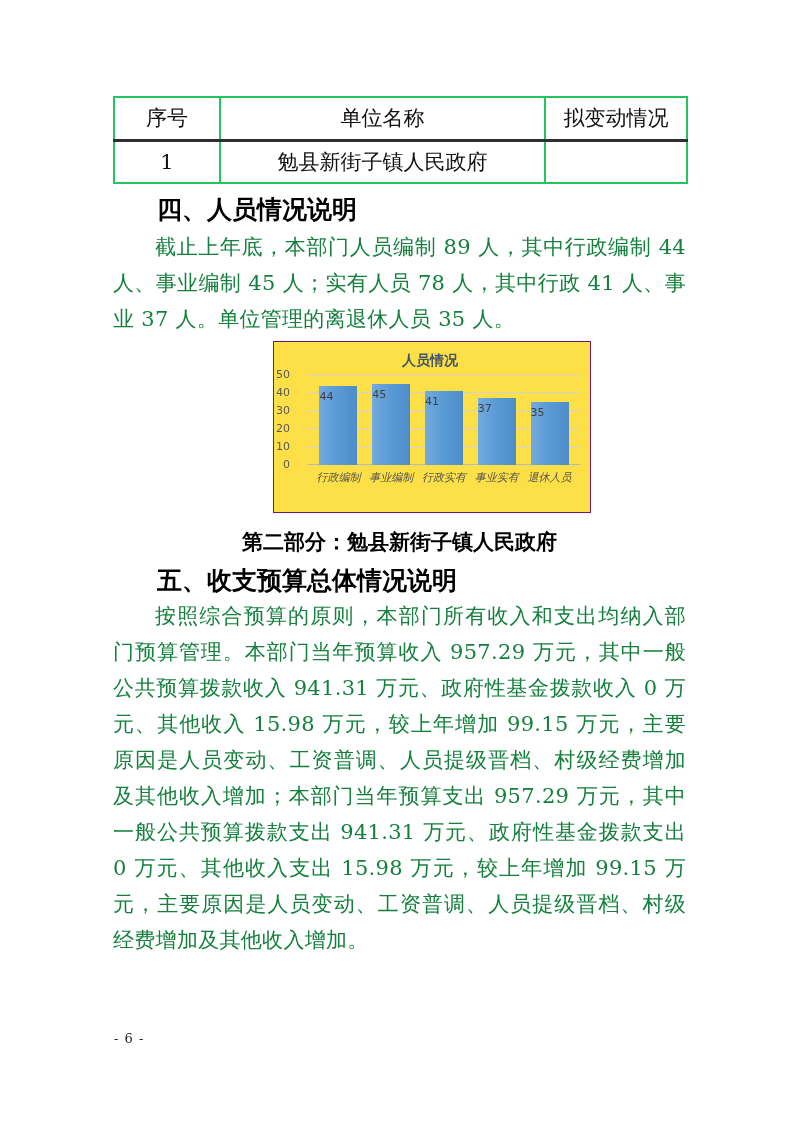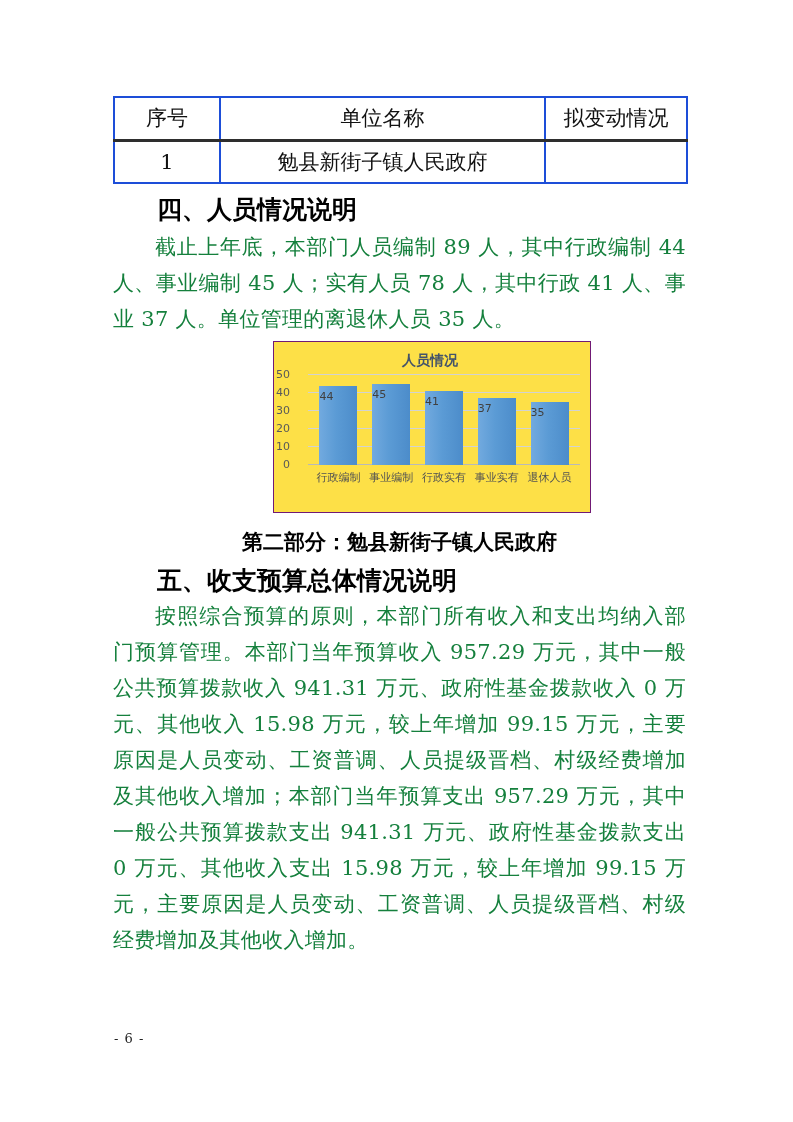--- a/index.html
+++ b/index.html
@@ -6,21 +6,21 @@
   html,body { background:#fff; }
   .page {
     position:relative; width:793px; height:1122px; background:#ffffff;
     font-family:"DejaVu Serif","Liberation Serif",serif; color:#111; overflow:hidden;
   }
   .content { position:absolute; left:113px; top:96px; width:573px; }
 
   
   table.unit-table { border-collapse:collapse; width:573px; table-layout:fixed; }
   table.unit-table th, table.unit-table td {
-    border:2px solid #1d4ed8; height:43px; text-align:center;
+    border:2px solid #22c55e; height:43px; text-align:center;
     font-size:21px; font-weight:normal; padding:0; vertical-align:middle;
   }
   table.unit-table thead th { border-bottom:3px solid #2e2e2e; }
   .col-seq  { width:106px; }
   .col-name { width:325px; }
   .col-chg  { width:142px; }
   td.name-cell { text-align:left; padding-left:14px; }
 
   
   .sec-heading {
@@ -62,21 +62,21 @@
   .bars {
     position:absolute; left:0; right:0; top:0; bottom:0;
     display:flex; align-items:flex-end; justify-content:space-around; padding:0 4px;
   }
   .bar-slot { display:flex; justify-content:center; align-items:flex-end; height:100%; flex:1; }
   .bar {
     width:38px; display:flex; justify-content:flex-start; align-items:flex-start;
     background:linear-gradient(to right,#72aadf 0%,#5b9bd5 45%,#4c8cca 100%);
   }
   .bar-value { color:#404040; font-size:11px; margin-top:4px; }
-  .chart-xlabels { display:flex; margin-left:28px; justify-content:flex-end; padding:5px 4px 0; }
+  .chart-xlabels { display:flex; margin-left:28px; justify-content:flex-end; padding:5px 4px 0;font-style:italic; }
   .xtick { flex:1; font-size:11px; color:#525252; text-align:center; white-space:nowrap; }
 
   
   .page-number {
     position:absolute; left:114px; top:1031px; font-size:13px;
     color:#222; letter-spacing:1px; font-family:"DejaVu Serif",serif;
   }
 </style>
 </head>
 <body>

